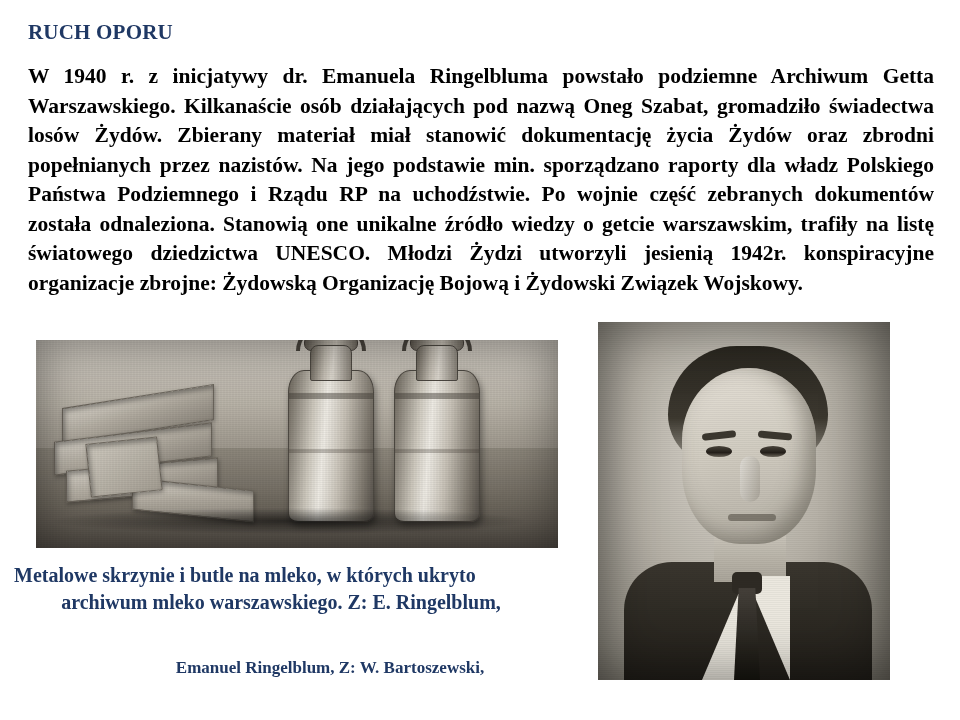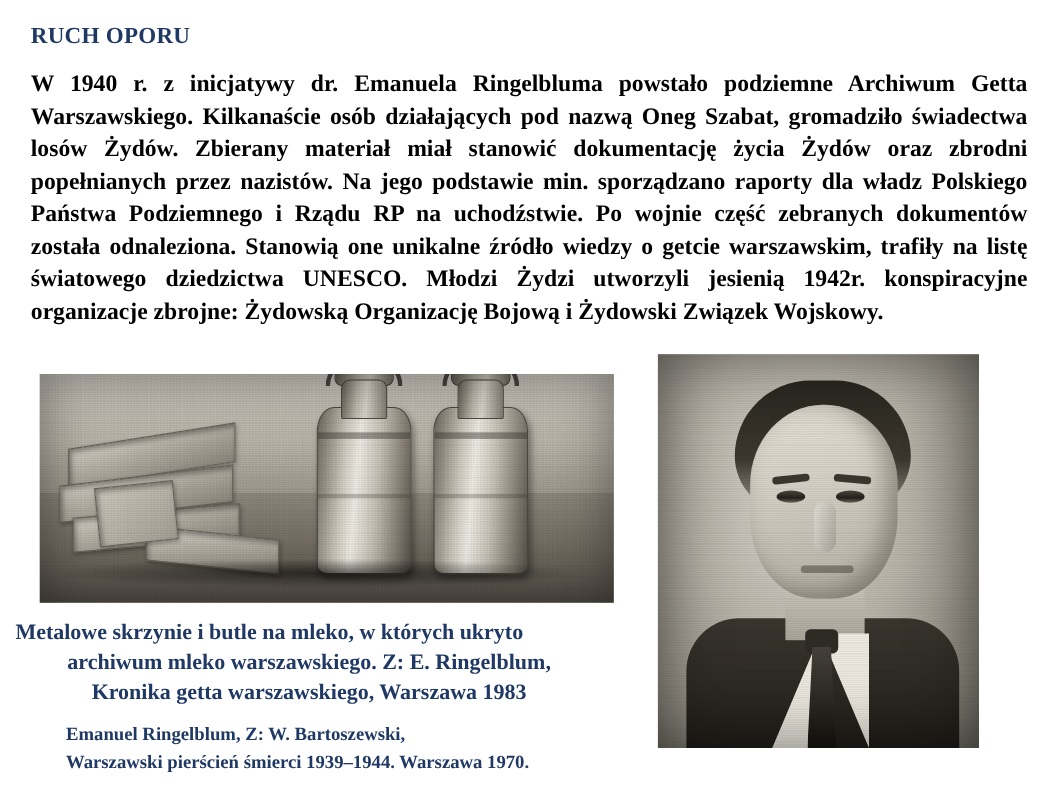--- a/index.html
+++ b/index.html
@@ -280,21 +280,21 @@
   .caption-bottom {
     position: absolute;
     left: 60px;
     top: 655px;
     width: 540px;
     font-family: "Liberation Serif", serif;
     font-weight: bold;
     font-size: 17px;
     line-height: 25px;
     color: #1f3864;
-    text-align: left;
+    text-align: center;
   }
 </style>
 </head>
 <body>
 
 <div class="slide">
 
   <div class="title">RUCH OPORU</div>
 
   <div class="body-text">W 1940 r. z inicjatywy dr. Emanuela Ringelbluma powstało podziemne Archiwum Getta Warszawskiego. Kilkanaście osób działających pod nazwą Oneg Szabat, gromadziło świadectwa losów Żydów. Zbierany materiał miał stanowić dokumentację życia Żydów oraz zbrodni  popełnianych przez nazistów. Na jego podstawie min. sporządzano raporty dla władz Polskiego Państwa Podziemnego i Rządu RP na uchodźstwie. Po wojnie część zebranych dokumentów została odnaleziona. Stanowią one unikalne źródło wiedzy o getcie warszawskim, trafiły na listę światowego dziedzictwa UNESCO. Młodzi Żydzi utworzyli jesienią 1942r. konspiracyjne organizacje zbrojne: Żydowską Organizację Bojową i Żydowski Związek Wojskowy.</div>
@@ -345,21 +345,19 @@
     <div class="pr-collar-r"></div>
     <div class="pr-tie-knot"></div>
     <div class="pr-tie"></div>
     <div class="pr-grain"></div>
     <div class="pr-vignette"></div>
   </div>
 
   <div class="caption-left">
     <div class="line1">Metalowe skrzynie  i butle na mleko, w których ukryto</div>
     <div>archiwum mleko warszawskiego.  Z: E. Ringelblum,</div>
-    <div>Kronika getta warszawskiego, Warszawa 1983</div>
   </div>
 
   <div class="caption-bottom">
     <div>Emanuel Ringelblum,   Z: W. Bartoszewski,</div>
-    <div>Warszawski pierścień śmierci 1939–1944. Warszawa 1970.</div>
   </div>
 
 </div>
 
 </body></html>

